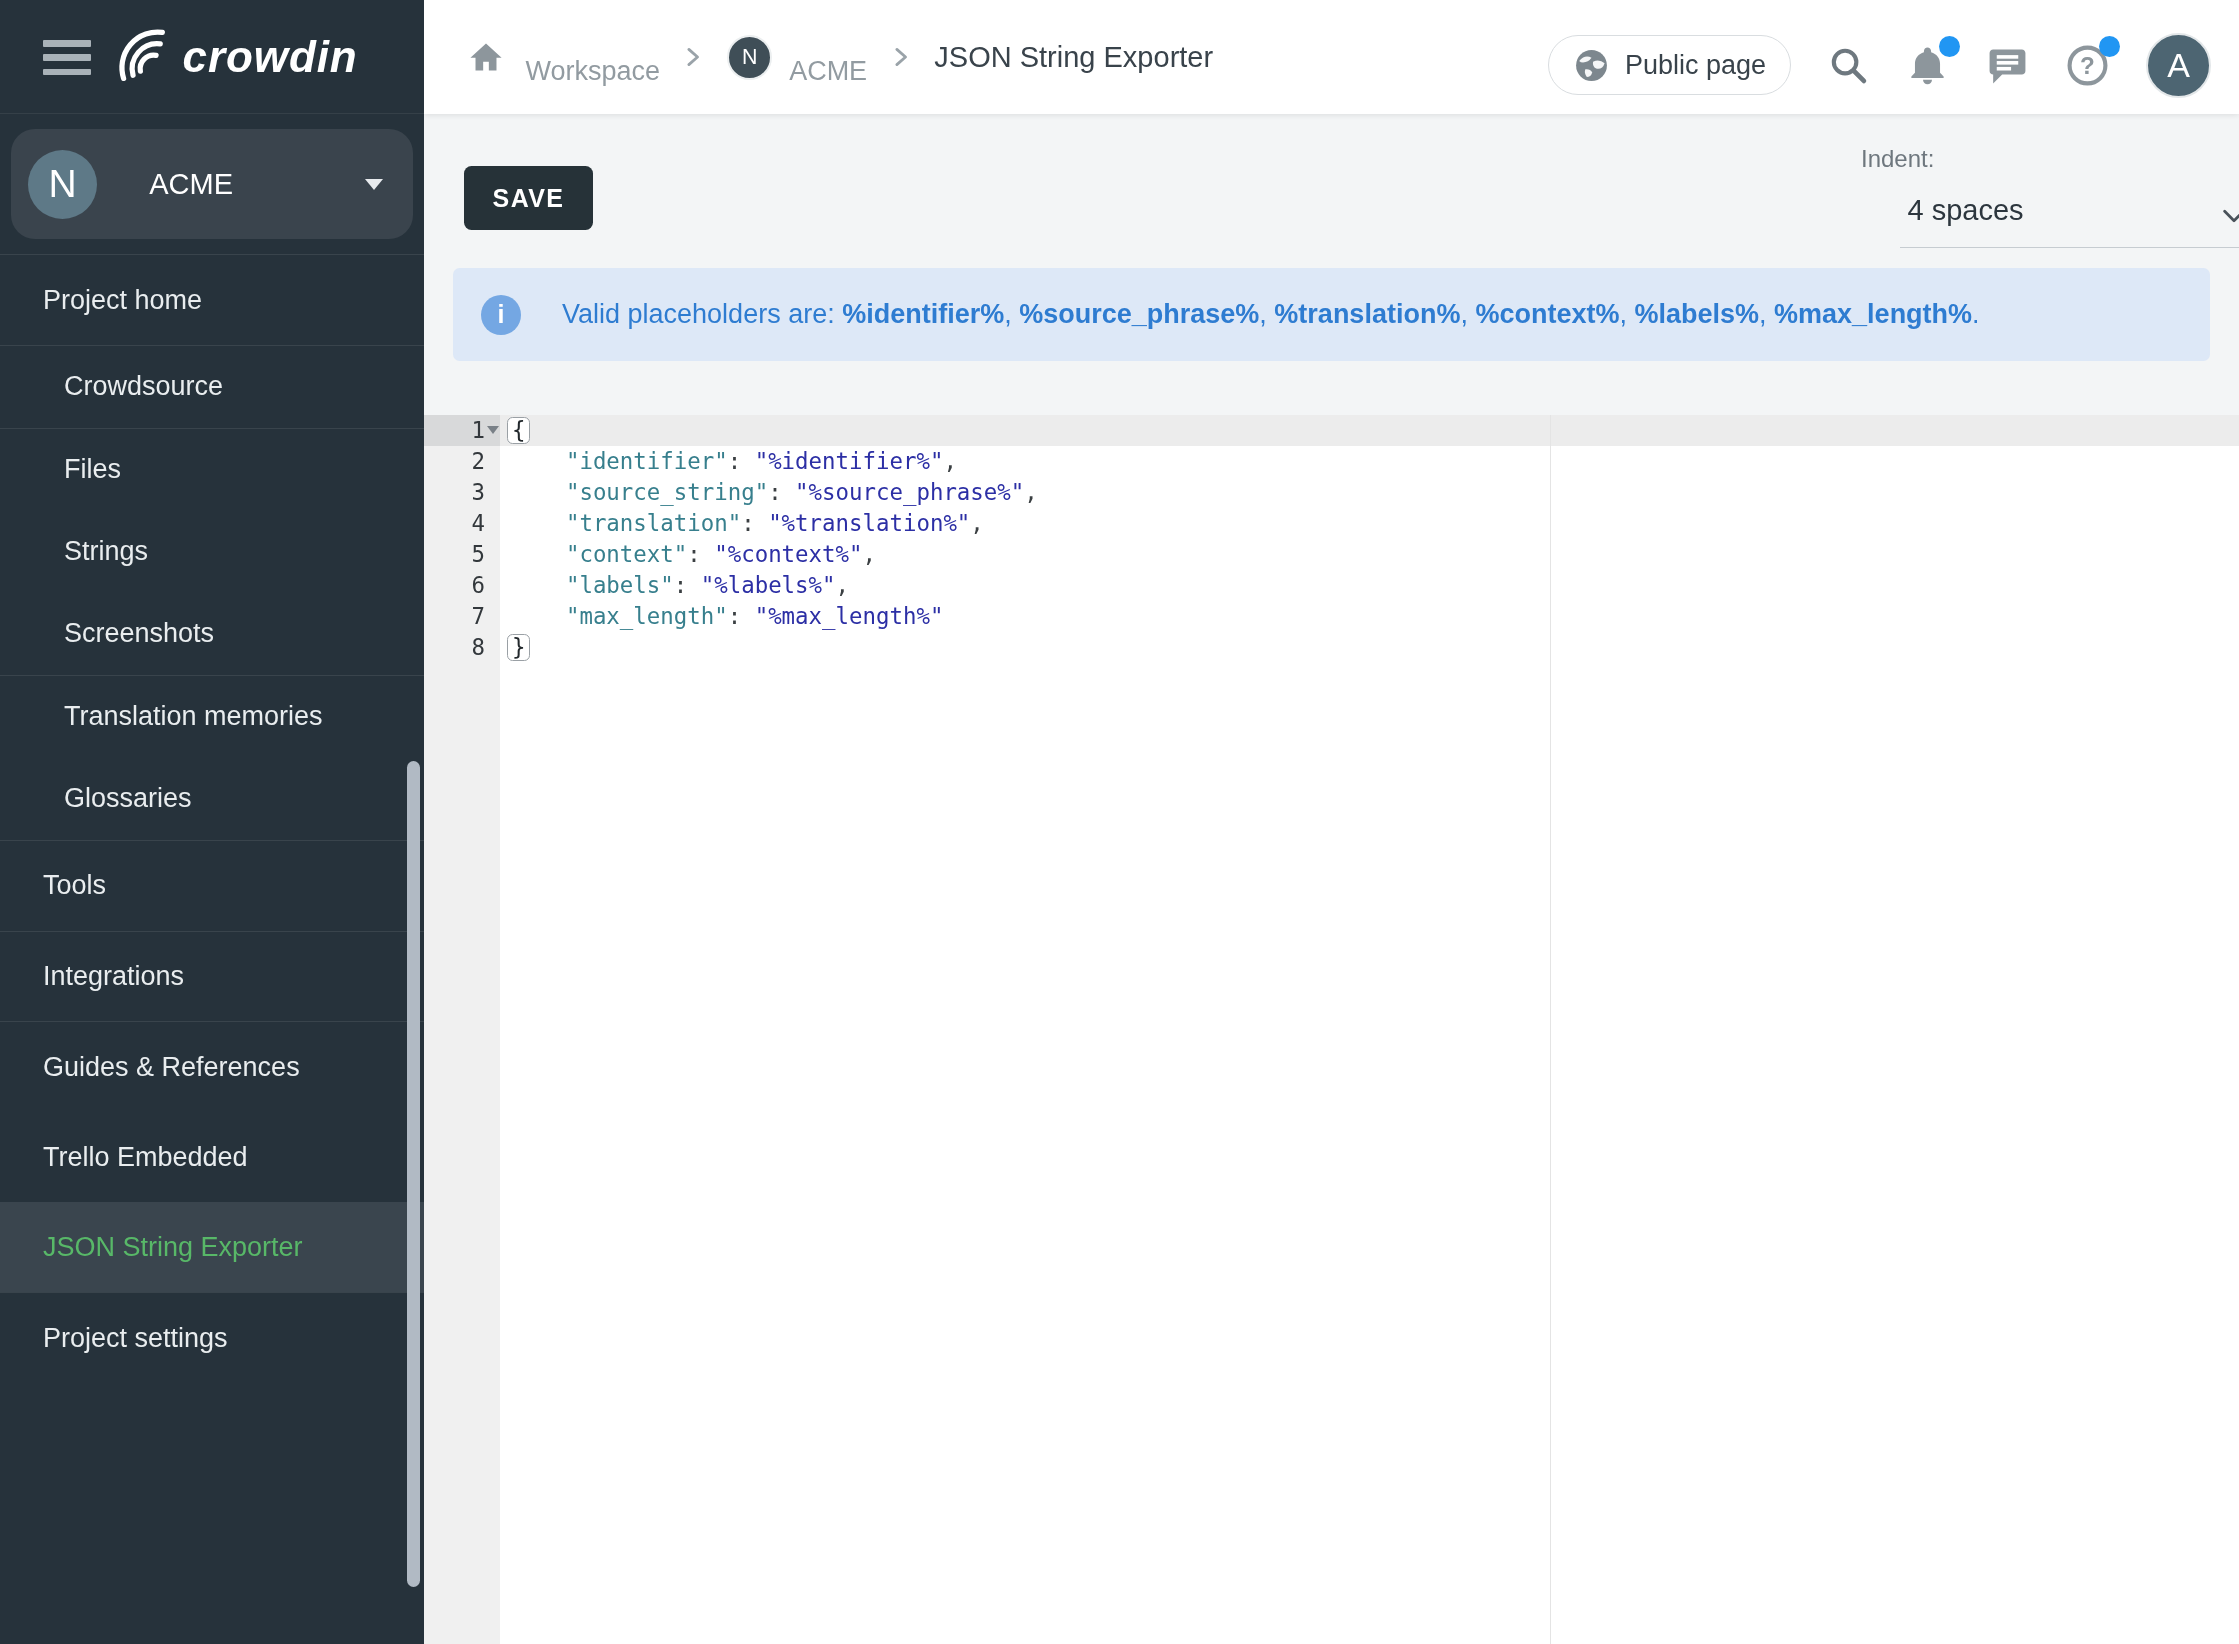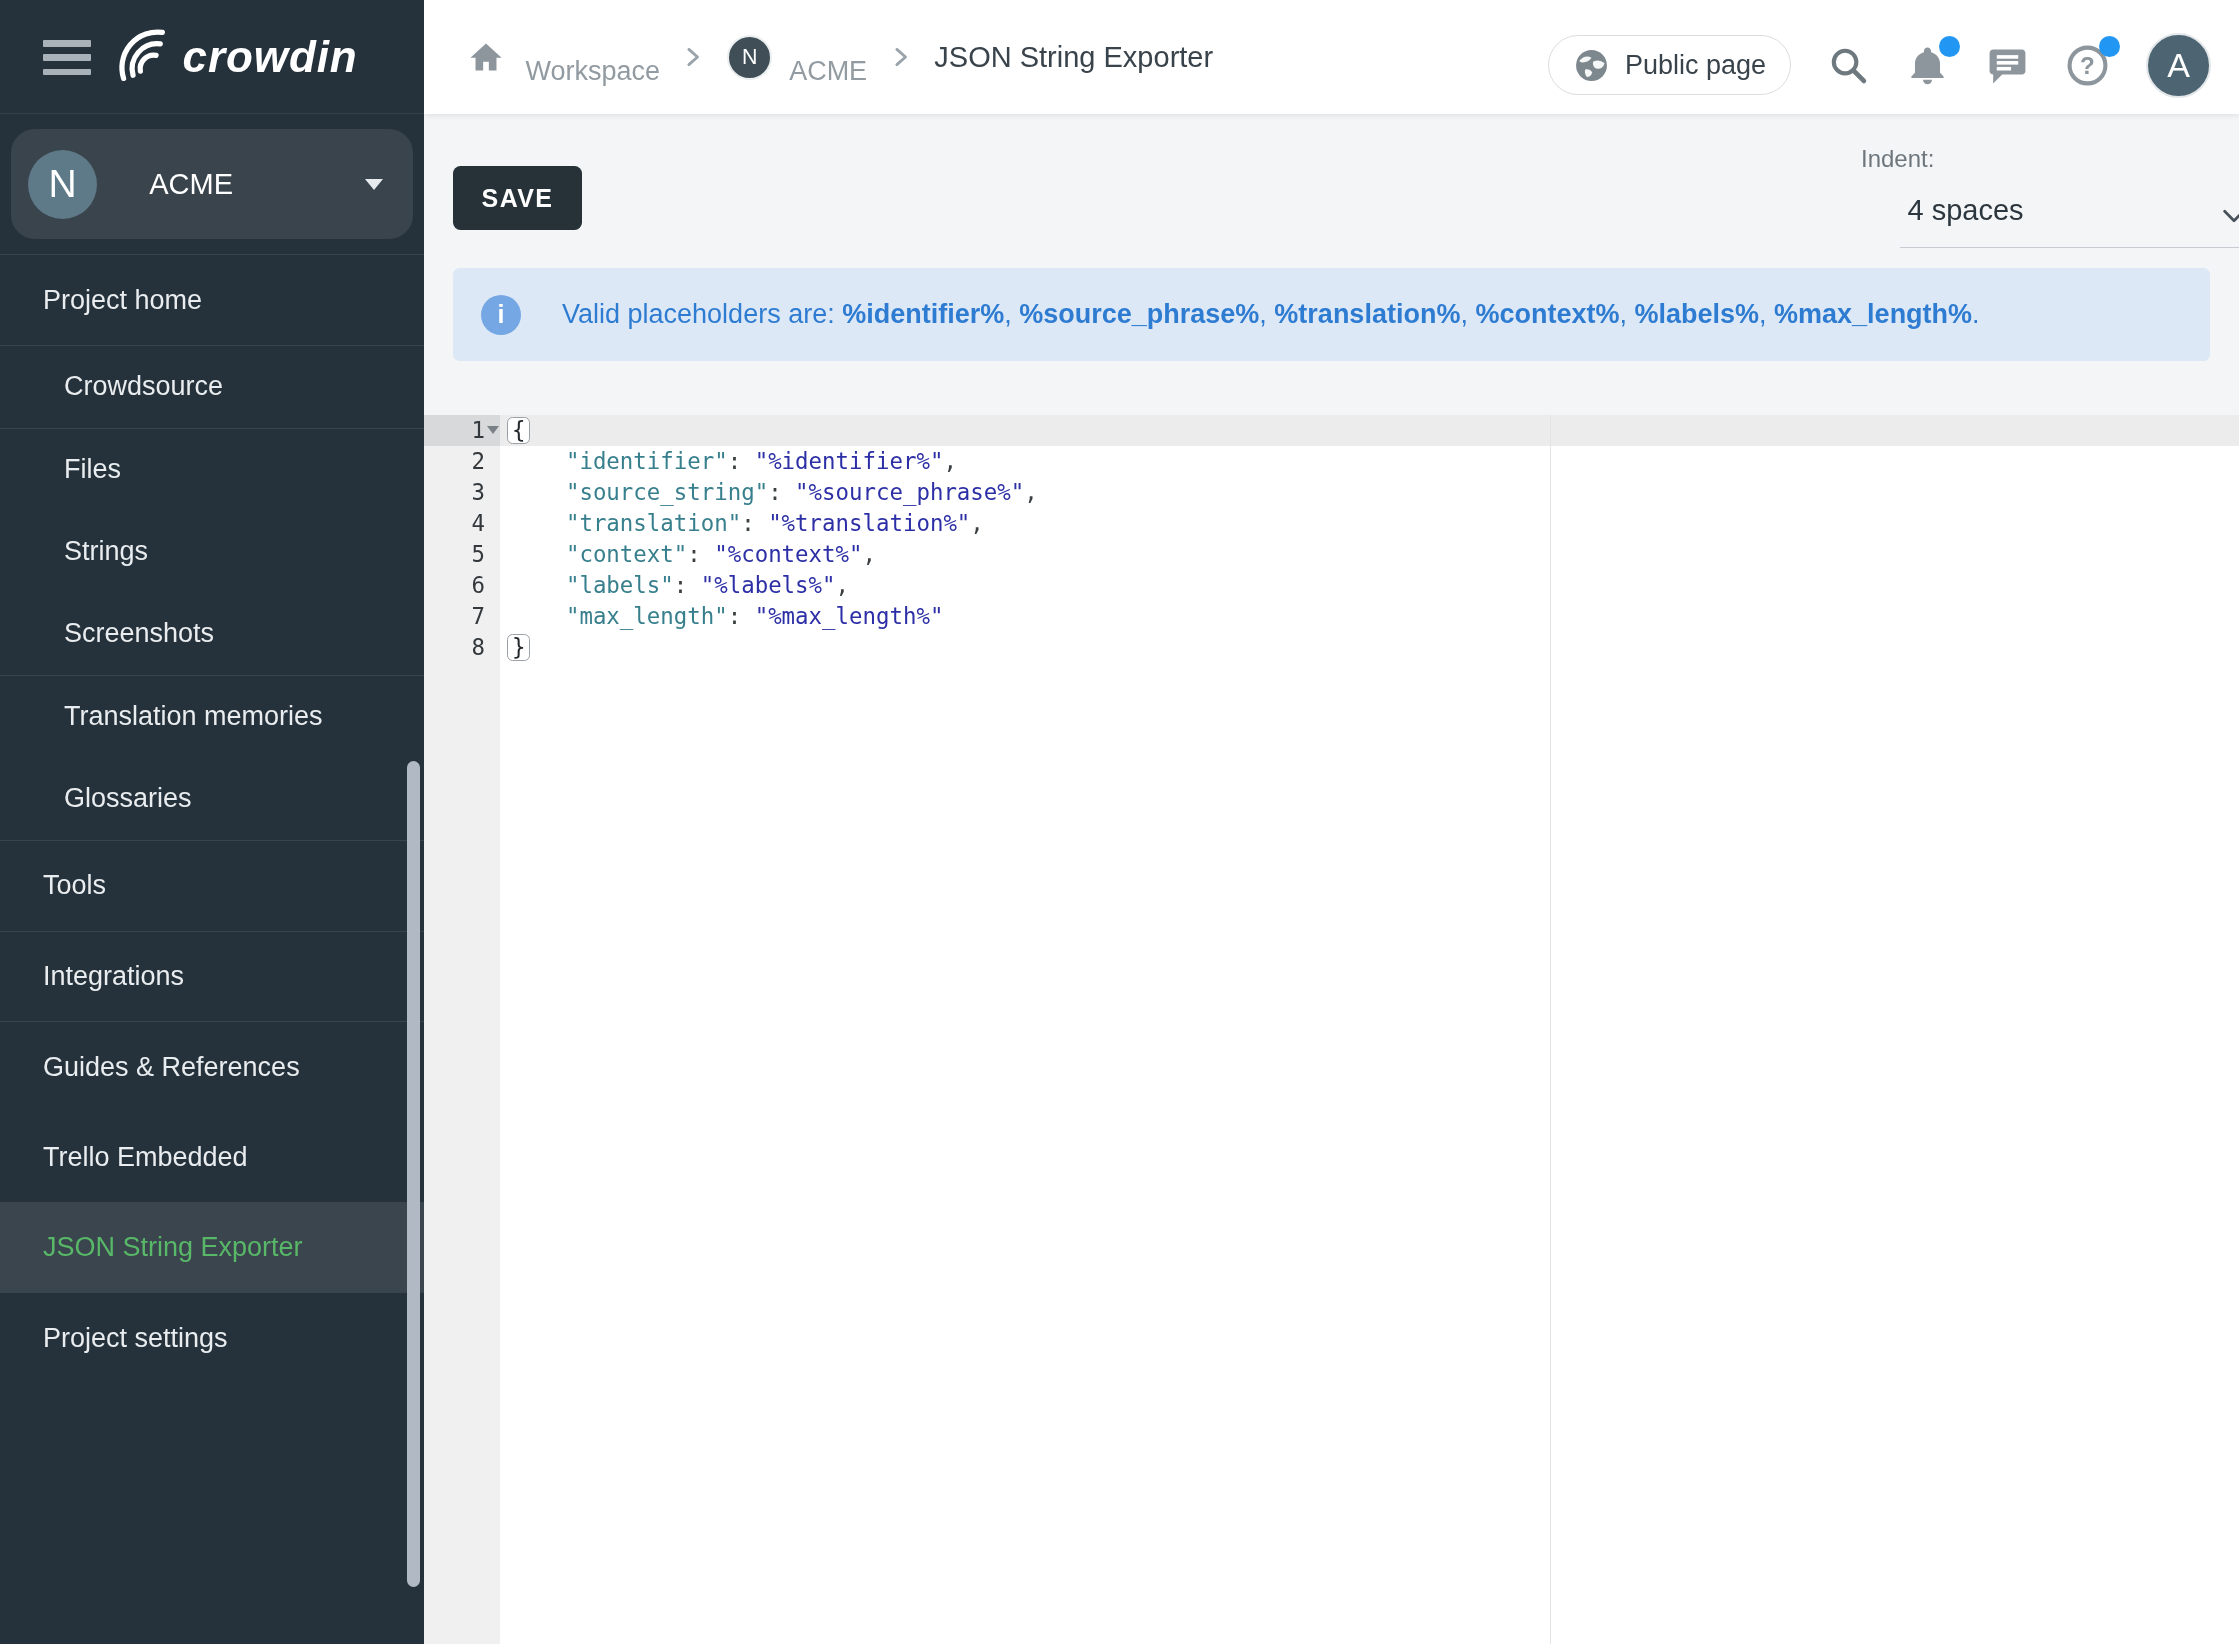--- a/index.html
+++ b/index.html
@@ -42,21 +42,21 @@
   .crumb-page { color:#39434b; font-size:29px; font-weight:500; white-space:nowrap; }
 
   .header-actions { position:absolute; right:28px; top:8px; height:114px; display:flex; align-items:center; gap:37px; }
   .public-pill { display:flex; align-items:center; gap:15px; border:1.9px solid #d9dde0; border-radius:37px; height:60px; padding:0 24px; background:#fff; cursor:pointer; }
   .public-pill-label { color:#39434b; font-size:27px; font-weight:500; white-space:nowrap; }
   .icon-btn { position:relative; display:flex; align-items:center; justify-content:center; cursor:pointer; }
   .notif-dot { position:absolute; top:-7.5px; right:-11.2px; width:21.4px; height:21.4px; border-radius:50%; background:#2196f3; }
   .user-avatar { width:65px; height:65px; border-radius:50%; background:#4d6572; border:2.8px solid #e3e7e9; color:#fff; font-size:34px; display:flex; align-items:center; justify-content:center; cursor:pointer; }
 
   
-  .save-btn { position:absolute; left:453px; top:166px; width:129px; height:64px; background:#263238; color:#ffffff; font-family:"Liberation Sans",sans-serif; font-size:25px; font-weight:700; letter-spacing:1.4px; border:none; border-radius:7.5px; cursor:pointer; z-index:2; }
+  .save-btn { position:absolute; left:464px; top:166px; width:129px; height:64px; background:#263238; color:#ffffff; font-family:"Liberation Sans",sans-serif; font-size:25px; font-weight:700; letter-spacing:1.4px; border:none; border-radius:7.5px; cursor:pointer; z-index:2; }
   .indent-label { position:absolute; left:1861px; top:145px; font-size:24px; color:#6e777e; z-index:2; }
   .indent-select { position:absolute; left:1900px; top:183px; width:354px; height:65px; border-bottom:0.9px solid #c6ccd1; cursor:pointer; z-index:2; }
   .indent-value { position:absolute; left:7.5px; top:11.2px; font-size:29px; color:#2c363e; }
   .indent-chevron { position:absolute; right:5.6px; top:18.6px; }
 
   
   .banner { position:absolute; left:453px; top:268px; width:1757px; height:93px; background:#dde8f7; border-radius:6.5px; display:flex; align-items:center; z-index:2; }
   .banner-icon { width:40px; height:40px; border-radius:50%; background:#74a7e3; color:#ffffff; font-weight:700; font-size:25px; display:flex; align-items:center; justify-content:center; margin-left:28px; flex:0 0 auto; font-style:normal; }
   .banner-text { margin-left:41px; font-size:27px; color:#2e7cd1; white-space:nowrap; }
   .banner-text b { font-weight:700; }

